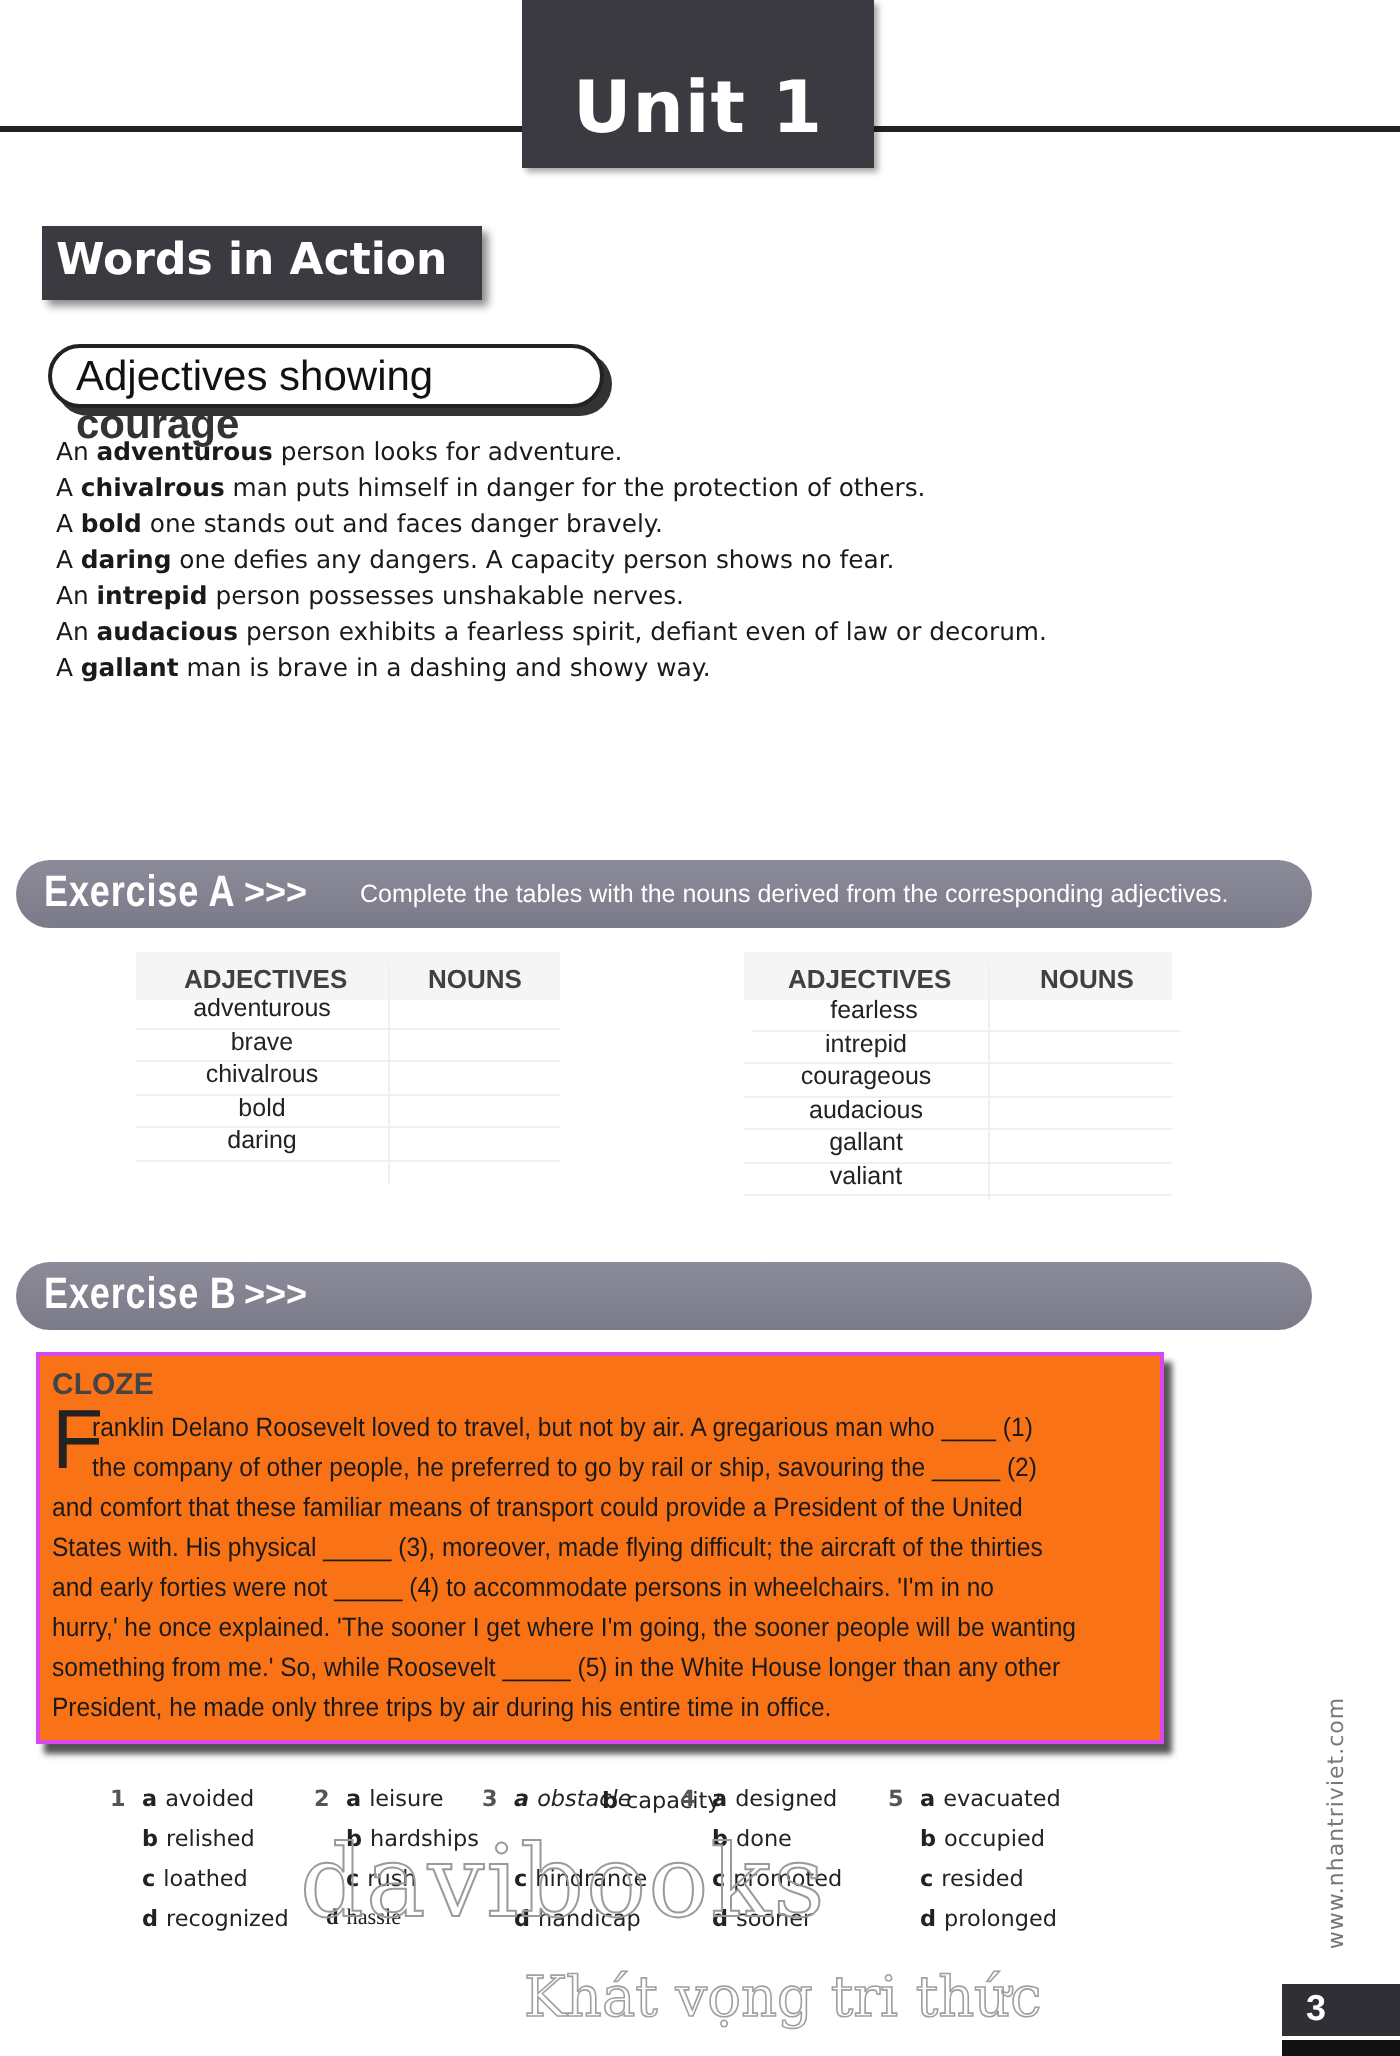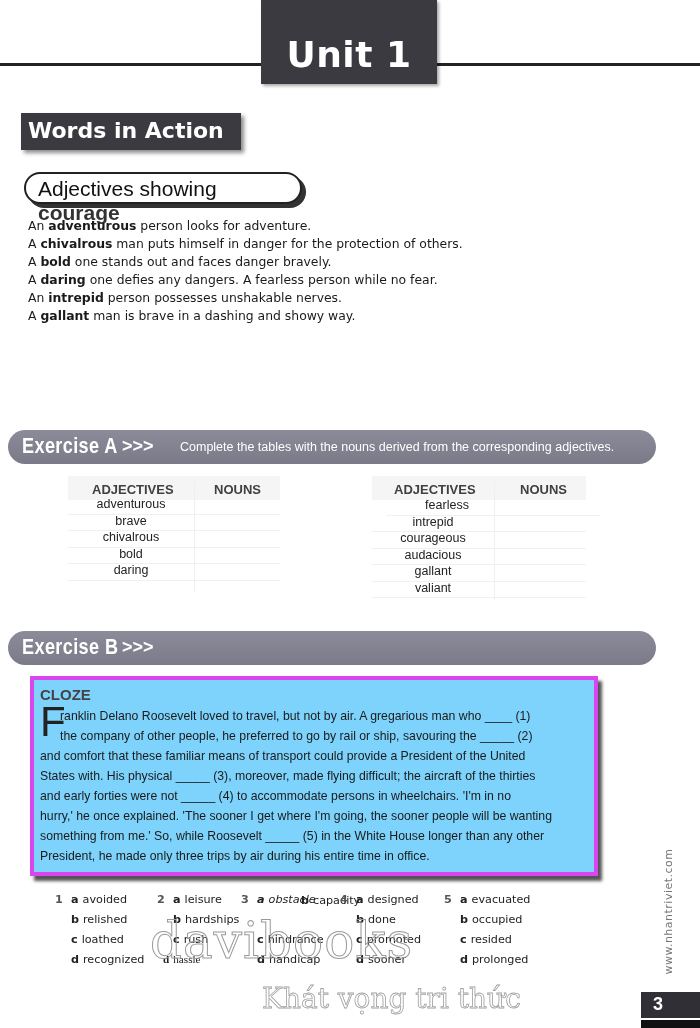--- a/index.html
+++ b/index.html
@@ -43,22 +43,22 @@
 
   
   .tbl { position:absolute; font-family:"Liberation Sans", sans-serif; font-size:12.5px; color:#222; }
   .tbl .hdr { position:absolute; top:0; font-weight:bold; font-size:13px; color:#404040; }
   .tbl .row { position:absolute; height:16.5px; border-bottom:1px solid #f0f0f0; }
   .tbl .adj { position:absolute; text-align:center; }
   .tbl .vline { position:absolute; top:0; width:1px; background:#efefef; }
   .tbl .topband { position:absolute; top:-6px; height:24px; background:#f5f5f5; }
 
   
-  .cloze { position:absolute; left:30px; top:676px; width:560px; height:192px; border:4px solid #d946ef;
-           background:#7dd3fc; box-shadow:4px 5px 3px #555; }
+  .cloze { position:absolute; left:18px; top:676px; width:560px; height:192px; border:2px solid #d946ef;
+           background:#f97316; box-shadow:4px 5px 3px #555; }
   .cloze-title { position:absolute; left:6px; top:6px; font-family:"Liberation Sans", sans-serif; font-weight:bold; font-size:15px; color:#444; }
   .cloze-dropcap { position:absolute; left:6px; top:21px; font-family:"Liberation Sans", sans-serif; font-size:42px; line-height:42px; color:#222; }
   .cloze-line { position:absolute; font-family:"Liberation Sans", sans-serif; font-size:13.2px; color:#1a1a1a; white-space:nowrap; transform:scaleX(0.93); transform-origin:left; }
 
   
   .opts { position:absolute; font-family:"DejaVu Sans", sans-serif; font-size:11.2px; color:#222; }
   .opt-num { position:absolute; font-weight:bold; color:#555; }
   .opt { position:absolute; white-space:nowrap; }
   .opt b { font-weight:bold; margin-right:4px; }
 
@@ -88,22 +88,23 @@
   <span>Words in Action</span>
 </div>
 <div class="pill">
   <span><span style="position:static">Adjectives showing </span><b>courage</b></span>
 </div>
 
 <div class="defs">
   <div><span>An </span><b>adventurous</b><span> person looks for adventure.</span></div>
   <div><span>A </span><b>chivalrous</b><span> man puts himself in danger for the protection of others.</span></div>
   <div><span>A </span><b>bold</b><span> one stands out and faces danger bravely.</span></div>
-  <div><span>A </span><b>daring</b><span> one defies any dangers. A fearless person while no fear.</span></div>
+  <div><span>A </span><b>daring</b><span> one defies any dangers. A capacity person shows no fear.</span></div>
   <div><span>An </span><b>intrepid</b><span> person possesses unshakable nerves.</span></div>
+  <div><span>An </span><b>audacious</b><span> person exhibits a fearless spirit, defiant even of law or decorum.</span></div>
   <div><span>A </span><b>gallant</b><span> man is brave in a dashing and showy way.</span></div>
 </div>
 
 <div class="ex-banner" style="top:430px;">
   <span class="ex-label">Exercise  A</span>
   <span class="ex-arrows" style="left:114px;">&gt;&gt;&gt;</span>
   <span class="ex-instr" style="left:172px;">Complete the tables with the nouns derived from the corresponding adjectives.</span>
 </div>
 
 <div class="tbl" style="left:68px; top:482px; width:212px; height:110px;">
@@ -131,21 +132,21 @@
       <span class="adj" style="left:0; width:126px;">daring</span>
       <span class="adj" style="left:126px; width:86px; height:16px;"></span>
     </div>
 </div>
 
 <div class="tbl" style="left:372px; top:482px; width:214px; height:118px;">
   <div class="topband" style="left:0; width:214px;"></div>
   <div class="vline" style="left:122px; height:118px;"></div>
   <div class="hdr" style="left:22px;">ADJECTIVES</div>
   <div class="hdr" style="left:148px;">NOUNS</div>
-  <div class="row" style="top:16px; left:14px; width:214px;">
+  <div class="row" style="top:16px; left:4px; width:214px;">
       <span class="adj" style="left:0; width:122px;">fearless</span>
       <span class="adj" style="left:122px; width:92px; height:16px;"></span>
     </div>
   <div class="row" style="top:32.5px; left:0; width:214px;">
       <span class="adj" style="left:0; width:122px;">intrepid</span>
       <span class="adj" style="left:122px; width:92px; height:16px;"></span>
     </div>
   <div class="row" style="top:49px; left:0; width:214px;">
       <span class="adj" style="left:0; width:122px;">courageous</span>
       <span class="adj" style="left:122px; width:92px; height:16px;"></span>

